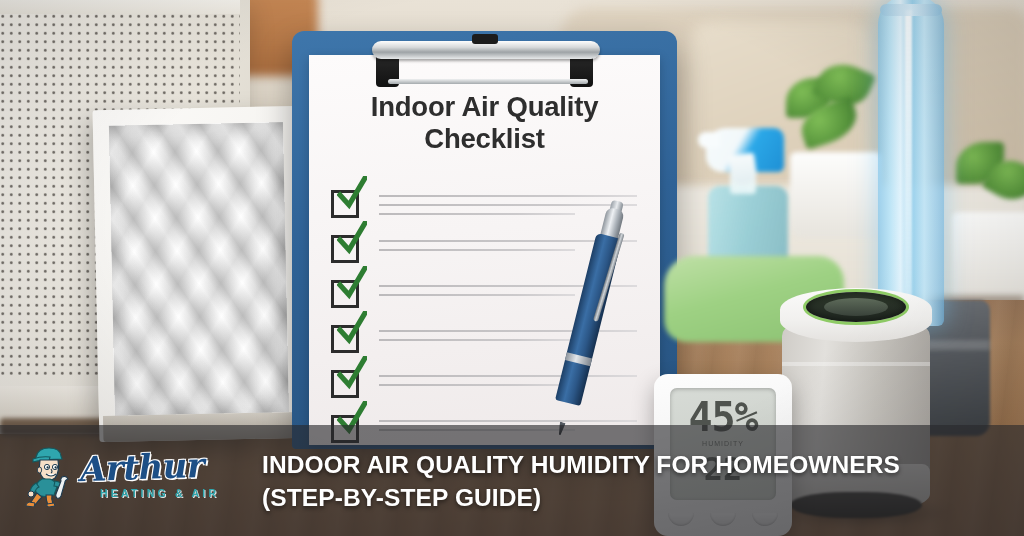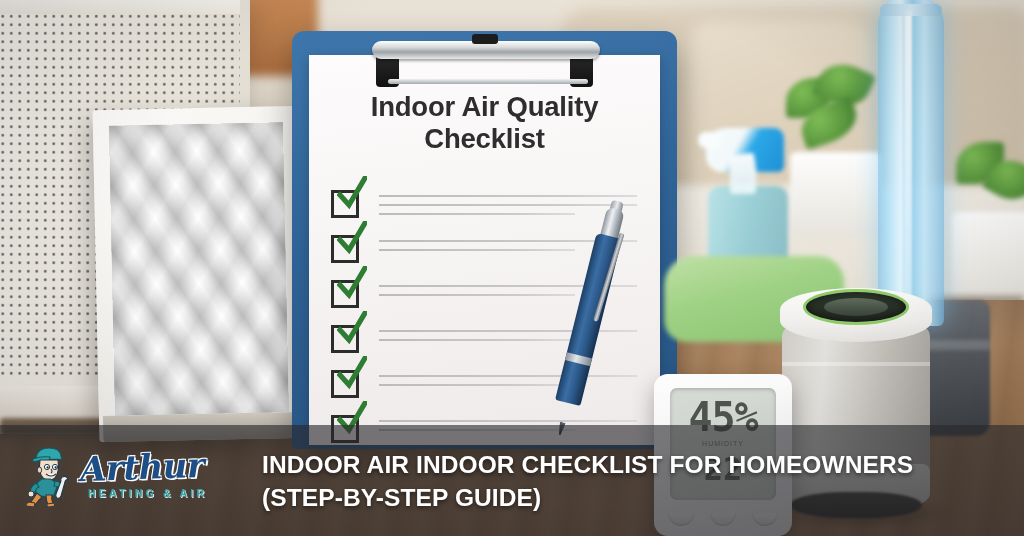--- a/index.html
+++ b/index.html
@@ -401,21 +401,21 @@
   .logo-word {
     position:absolute; left:58px; top:6px;
     font-family:"DejaVu Serif", serif;
     font-style:italic; font-weight:bold;
     font-size:34px; color:#1d4f86;
     letter-spacing:-.5px;
     text-shadow:1.5px 1.5px 0 #ffffff, -1px -1px 0 #ffffff, 1px -1px 0 #fff, -1px 1px 0 #fff;
     transform:rotate(-2deg);
   }
   .logo-sub {
-    position:absolute; left:66px; top:46px;
+    position:absolute; left:78px; top:46px;
     font-size:10.5px; font-weight:bold; color:#2fa6ae;
     letter-spacing:3.2px;
     text-shadow:1px 1px 0 rgba(255,255,255,.85);
   }
 
   .vignette {
     position:absolute; inset:0; z-index:15; pointer-events:none;
     background:radial-gradient(ellipse at 50% 42%, rgba(0,0,0,0) 52%, rgba(0,0,0,.16) 100%);
   }
 </style>
@@ -587,21 +587,21 @@
     <div class="hygro-btn-row">
       <div class="hygro-btn"></div>
       <div class="hygro-btn"></div>
       <div class="hygro-btn"></div>
     </div>
   </div>
 
   <div class="vignette"></div>
 
   <div class="banner"></div>
-  <div class="banner-title">INDOOR AIR INDOOR CHECKLIST FOR HOMEOWNERS (STEP-BY-STEP GUIDE)</div>
+  <div class="banner-title">INDOOR AIR QUALITY HUMIDITY FOR HOMEOWNERS (STEP-BY-STEP GUIDE)</div>
 
   <div class="logo">
     <svg class="logo-mascot" viewBox="0 0 60 64">
 
       <path d="M14 14 q2-9 13-9 q11 0 12 8 l1 3 l-26 1 z" fill="#2fa6ae" stroke="#14585e" stroke-width="1.2"></path>
       <path d="M11 16 q8-3 17-2 l-1 4 q-9-1-16 1 z" fill="#2fa6ae" stroke="#14585e" stroke-width="1.1"></path>
 
       <path d="M18 17 q-2 13 3 18 q6 5 12 0 q5-6 3-18 z" fill="#f6dfc8" stroke="#1f3b50" stroke-width="1.2"></path>
 
       <ellipse cx="17.5" cy="27" rx="2.2" ry="3" fill="#f0d1b4" stroke="#1f3b50" stroke-width="0.9"></ellipse>

